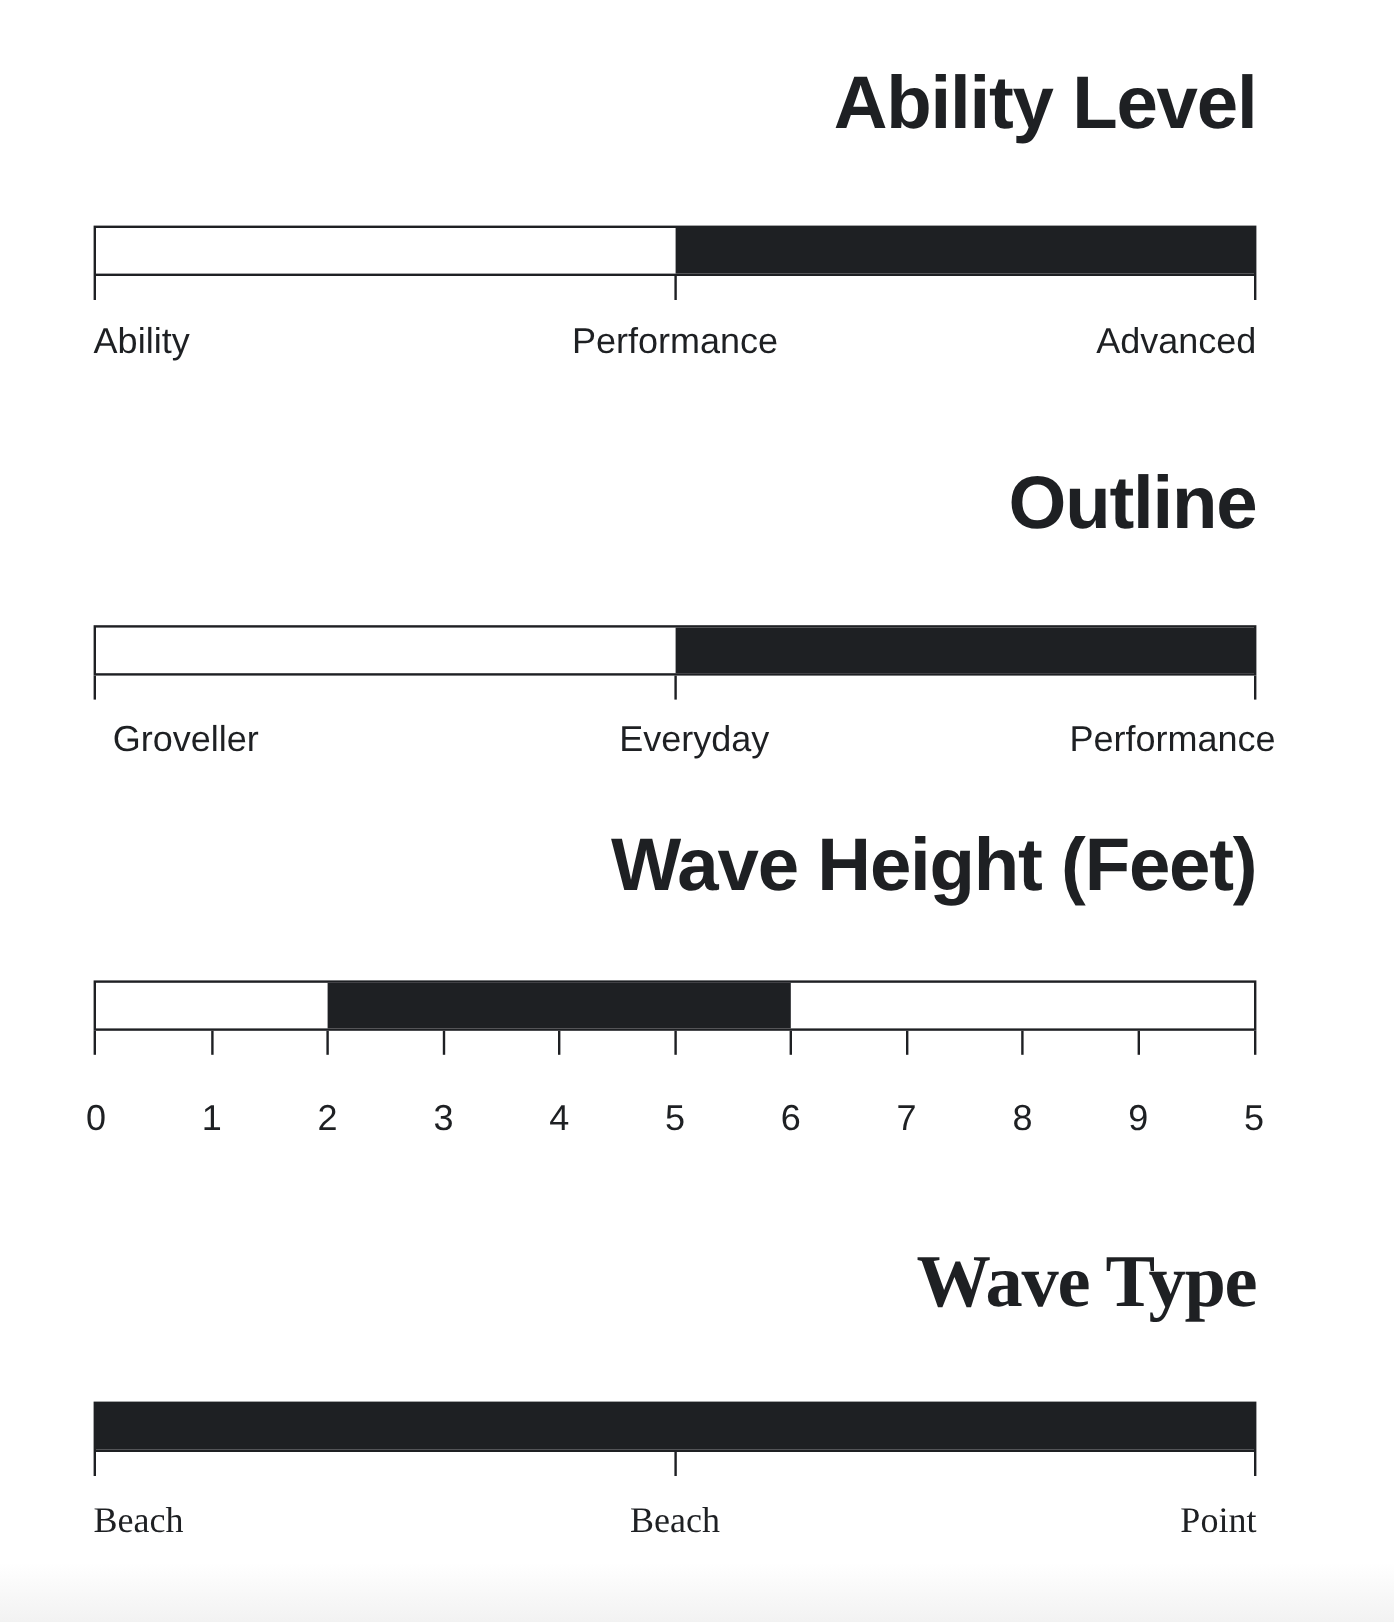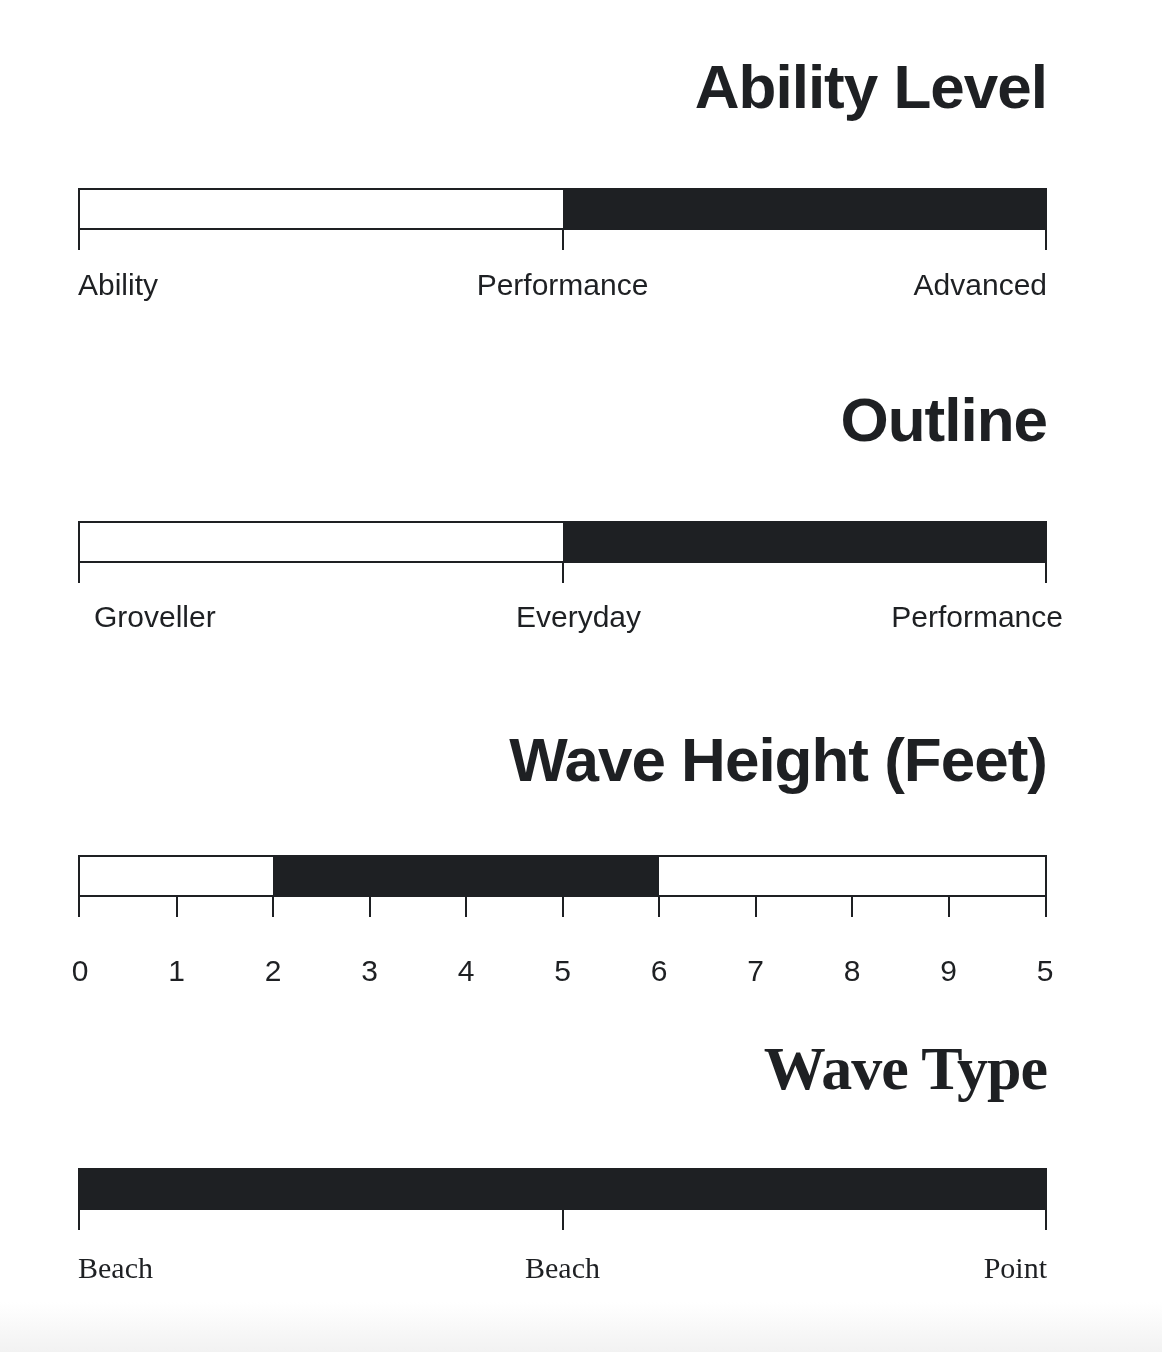--- a/index.html
+++ b/index.html
@@ -69,21 +69,21 @@
     <span class="tick" style="left:50%"></span>
     <span class="tick t-last"></span>
   </div>
   <div class="labels" style="top:213px;margin-left:16px;">
     <span class="l-left">Groveller</span>
     <span class="l-center">Everyday</span>
     <span class="l-right">Performance</span>
   </div>
 </section>
 
-<section class="gauge" style="top:729px;height:270px;">
+<section class="gauge" style="top:691px;height:270px;">
   <h2 class="gauge-title">Wave Height (Feet)</h2>
   <div class="bar" style="top:126px;">
     <div class="fill" style="left: 20%; width: 40%;"></div>
     <span class="tick t-first"></span>
     <span class="tick" style="left:10%"></span>
     <span class="tick" style="left:20%"></span>
     <span class="tick" style="left:30%"></span>
     <span class="tick" style="left:40%"></span>
     <span class="tick" style="left:50%"></span>
     <span class="tick" style="left:60%"></span>

